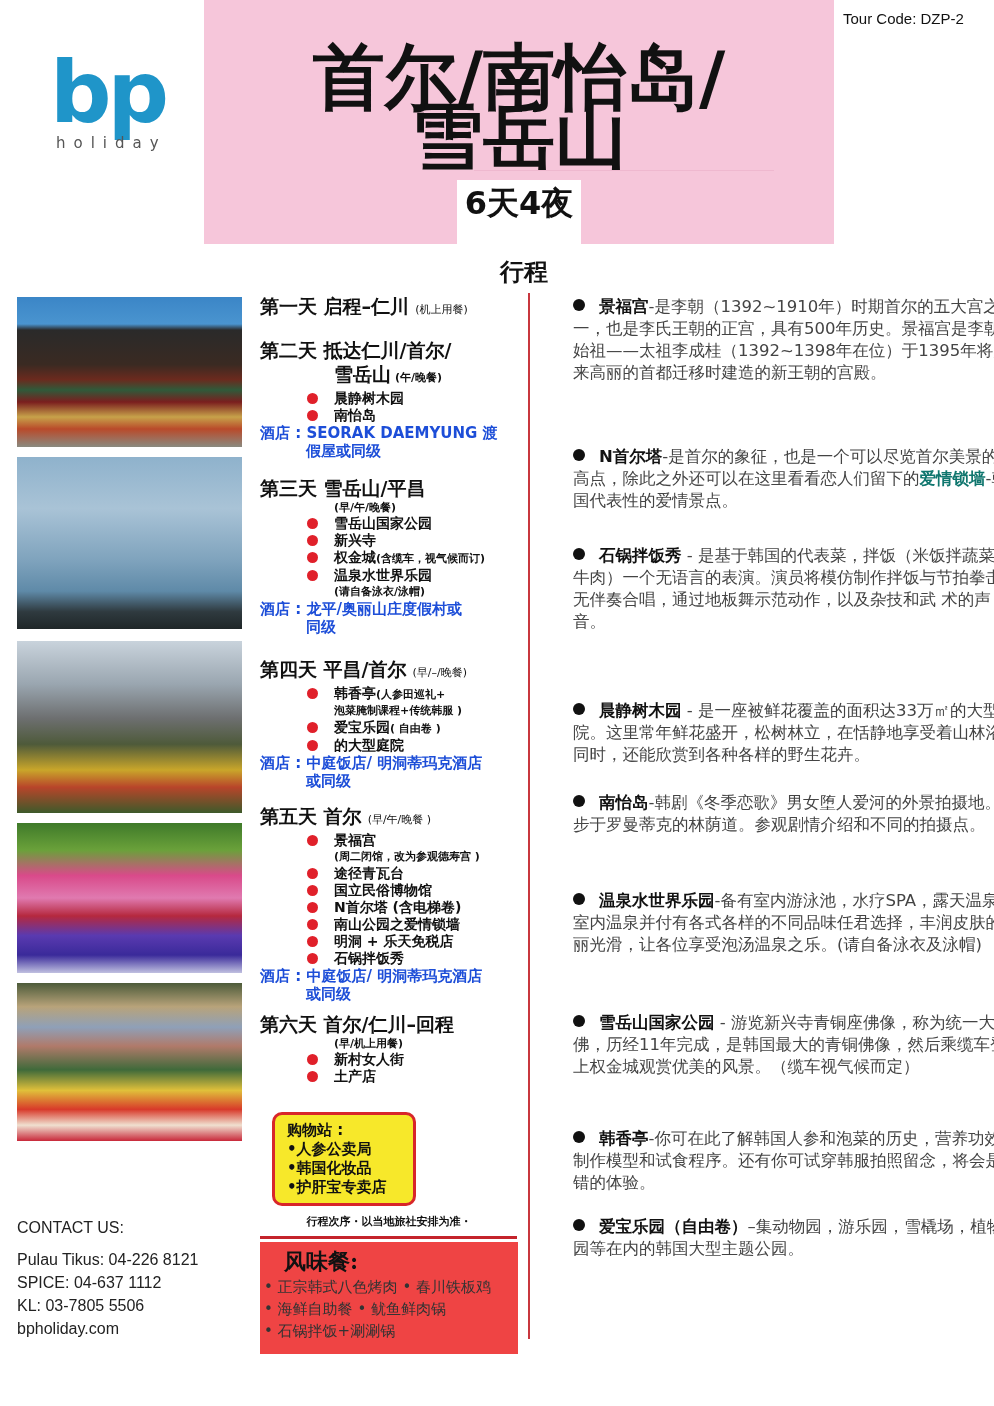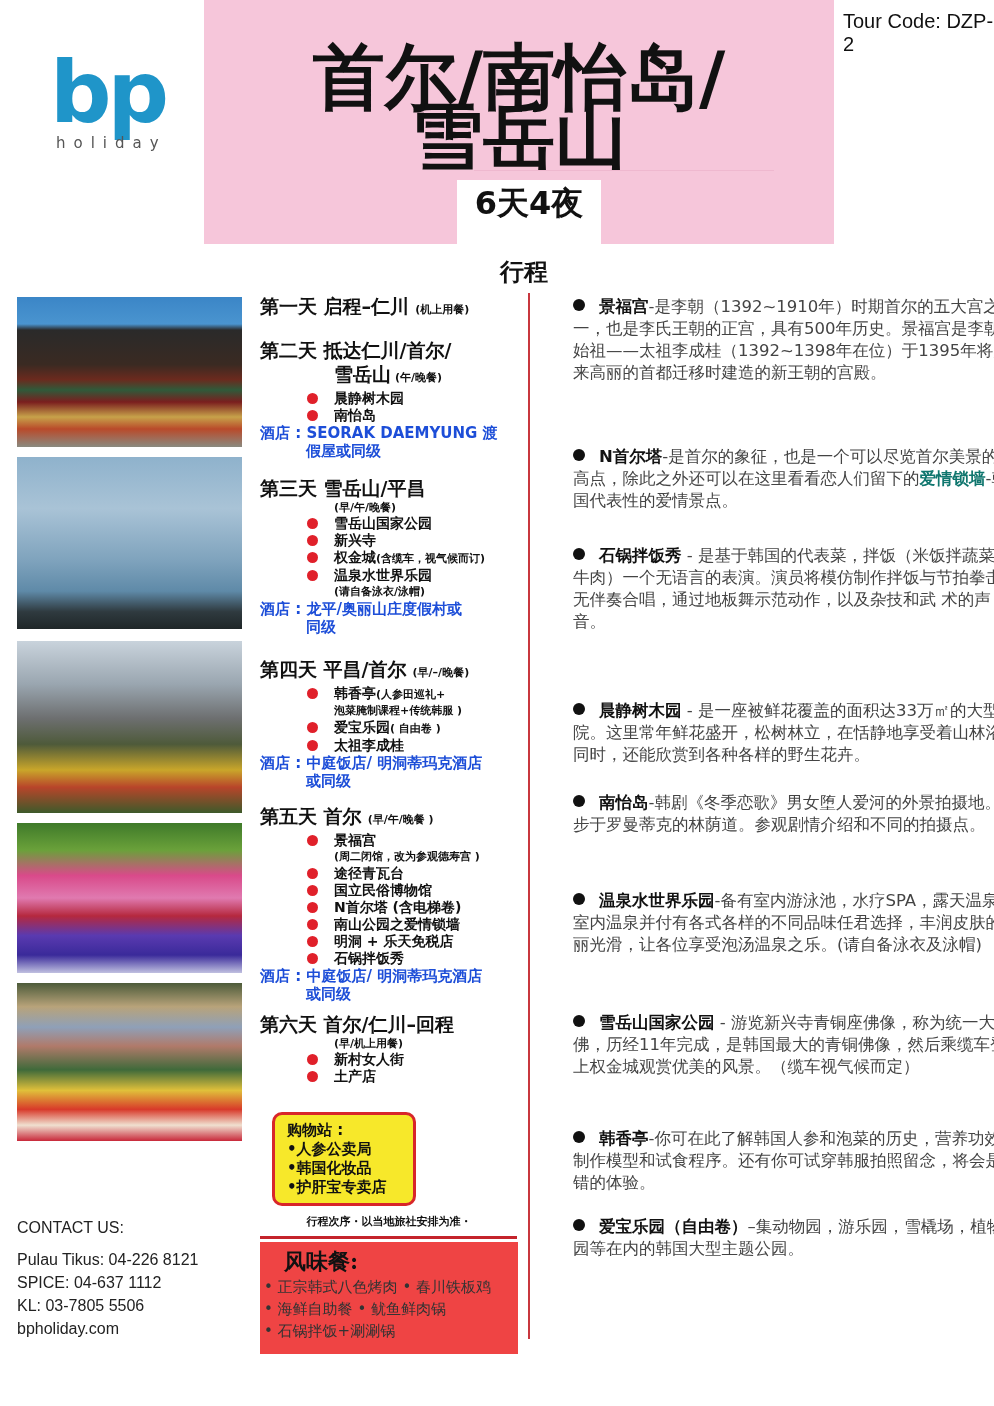--- a/index.html
+++ b/index.html
@@ -9,23 +9,23 @@
   
   .logo { position: absolute; left: 50px; top: 52px; width: 120px; height: 110px; }
   .logo-mark { font-family: "DejaVu Sans", sans-serif; font-weight: bold; font-size: 86px; line-height: 80px; color: #1f95c9; letter-spacing: -4px; }
   .logo-sub { font-family: "DejaVu Sans", sans-serif; font-size: 15px; letter-spacing: 8px; color: #555; margin-top: 2px; padding-left: 6px; }
 
   .title-box { position: absolute; left: 204px; top: 0; width: 630px; height: 244px; background: #f6c6da; }
   .title-line { position: absolute; left: 0; width: 630px; text-align: center; font-weight: bold; font-size: 72px; line-height: 76px; color: #111; }
   .title-line.l1 { top: 39px; }
   .title-line.l2 { top: 98px; }
   .title-underline { position: absolute; left: 270px; top: 170px; width: 300px; height: 1px; background: #efb8cf; }
-  .duration { position: absolute; left: 253px; top: 180px; width: 144px; height: 64px; background: #fff; text-align: center; font-weight: bold; font-size: 32px; line-height: 46px; }
-
-  .tour-code { position: absolute; left: 843px; top: 10px; font-family: "Liberation Sans", sans-serif; font-size: 20px; color: #111; }
+  .duration { position: absolute; left: 253px; top: 180px; width: 124px; height: 64px; background: #fff; text-align: center; font-weight: bold; font-size: 32px; line-height: 46px; }
+
+  .tour-code { position: absolute; left: 843px; top: 10px; font-family: "Liberation Sans", sans-serif; font-size: 15px; color: #111; }
   .section-title { position: absolute; left: 500px; top: 256px; font-weight: bold; font-size: 24px; }
 
   
   .photo { position: absolute; left: 17px; width: 225px; overflow: hidden; }
   .ph1 { top: 297px; height: 150px; background:
       linear-gradient(180deg, #3b86c7 0%, #4a94cf 18%, #2a2a2a 22%, #3a2a22 45%, #6b2a1e 55%, #2f5a3a 62%, #7a1e1e 70%, #c7a24a 80%, #b94a2a 88%, #8a8a80 100%); }
   .ph2 { top: 457px; height: 172px; background:
       linear-gradient(180deg, #8fb2cc 0%, #a9c3d6 30%, #7fa3bd 60%, #5f8aa8 78%, #2f3a3f 90%, #1f2628 100%); }
   .ph3 { top: 641px; height: 172px; background:
       linear-gradient(180deg, #c9d3dc 0%, #9aa6b0 25%, #6d6f70 45%, #4e5a3a 60%, #c9a62a 75%, #b8452a 85%, #3d5a2a 100%); }
@@ -35,21 +35,21 @@
       linear-gradient(180deg, #4d5b3a 0%, #b8a37a 15%, #8fa0b8 28%, #b07a6a 40%, #3f6a3a 55%, #e0c03a 68%, #d83a2a 80%, #f0e0d0 90%, #c8283a 100%); }
 
   
   .contact { position: absolute; left: 17px; top: 1216px; font-family: "Liberation Sans", sans-serif; font-size: 16px; line-height: 23px; color: #222; }
   .contact .c-title { margin-bottom: 9px; }
 
   
   .itin { position: absolute; left: 260px; top: 294px; width: 262px; }
   .day { position: absolute; left: 0; }
   .day-head { font-weight: bold; font-size: 19px; line-height: 24px; white-space: nowrap; }
-  .day-head .meal { font-size: 11px; font-weight: bold; margin-left: 6px; }
+  .day-head .meal { font-size: 11px; font-weight: normal; margin-left: 6px; }
   .meal-line { font-size: 11px; font-weight: bold; padding-left: 74px; line-height: 15px; }
   .cont-line { font-weight: bold; font-size: 19px; line-height: 24px; padding-left: 74px; }
   .cont-line .meal { font-size: 11px; font-weight: bold; margin-left: 4px; }
   .stop { position: relative; padding-left: 74px; font-size: 14px; font-weight: bold; line-height: 17px; white-space: nowrap; }
   .stop .dot { position: absolute; left: 47px; top: 3px; width: 11px; height: 11px; border-radius: 50%; background: #e0202a; }
   .stop .note { font-size: 11px; }
   .note-line { padding-left: 74px; font-size: 11px; font-weight: bold; line-height: 16px; white-space: nowrap; }
   .hotel { color: #1d4ed8; font-weight: bold; font-size: 15px; line-height: 18px; }
   .hotel .hl2 { padding-left: 46px; display: block; }
 
@@ -123,21 +123,21 @@
     <div class="stop"><span class="dot"></span><span>温泉水世界乐园</span></div>
     <div class="note-line">(请自备泳衣/泳帽)</div>
     <div class="hotel"><span>酒店 : </span><span>龙平/奥丽山庄度假村或</span><span class="hl2">同级</span></div>
   </div>
 
   <div class="day" style="top:363px;">
     <div class="day-head"><span>第四天 平昌/首尔</span><span class="meal">(早/–/晚餐)</span></div>
     <div class="stop"><span class="dot"></span><span>韩香亭</span><span class="note">(人参田巡礼+</span></div>
     <div class="note-line">泡菜腌制课程+传统韩服 )</div>
     <div class="stop"><span class="dot"></span><span>爱宝乐园</span><span class="note">( 自由卷 )</span></div>
-    <div class="stop"><span class="dot"></span><span>太祖李成桂</span></div>
+    <div class="stop"><span class="dot"></span><span>的大型庭院</span></div>
     <div class="hotel"><span>酒店 : </span><span>中庭饭店/  明洞蒂玛克酒店</span><span class="hl2">或同级</span></div>
   </div>
 
   <div class="day" style="top:510px;">
     <div class="day-head"><span>第五天 首尔</span><span class="meal">(早/午/晚餐 )</span></div>
     <div class="stop"><span class="dot"></span><span>景福宫</span></div>
     <div class="note-line">(周二闭馆，改为参观德寿宫 )</div>
     <div class="stop"><span class="dot"></span><span>途径青瓦台</span></div>
     <div class="stop"><span class="dot"></span><span>国立民俗博物馆</span></div>
     <div class="stop"><span class="dot"></span><span>N首尔塔 (含电梯卷)</span></div>

